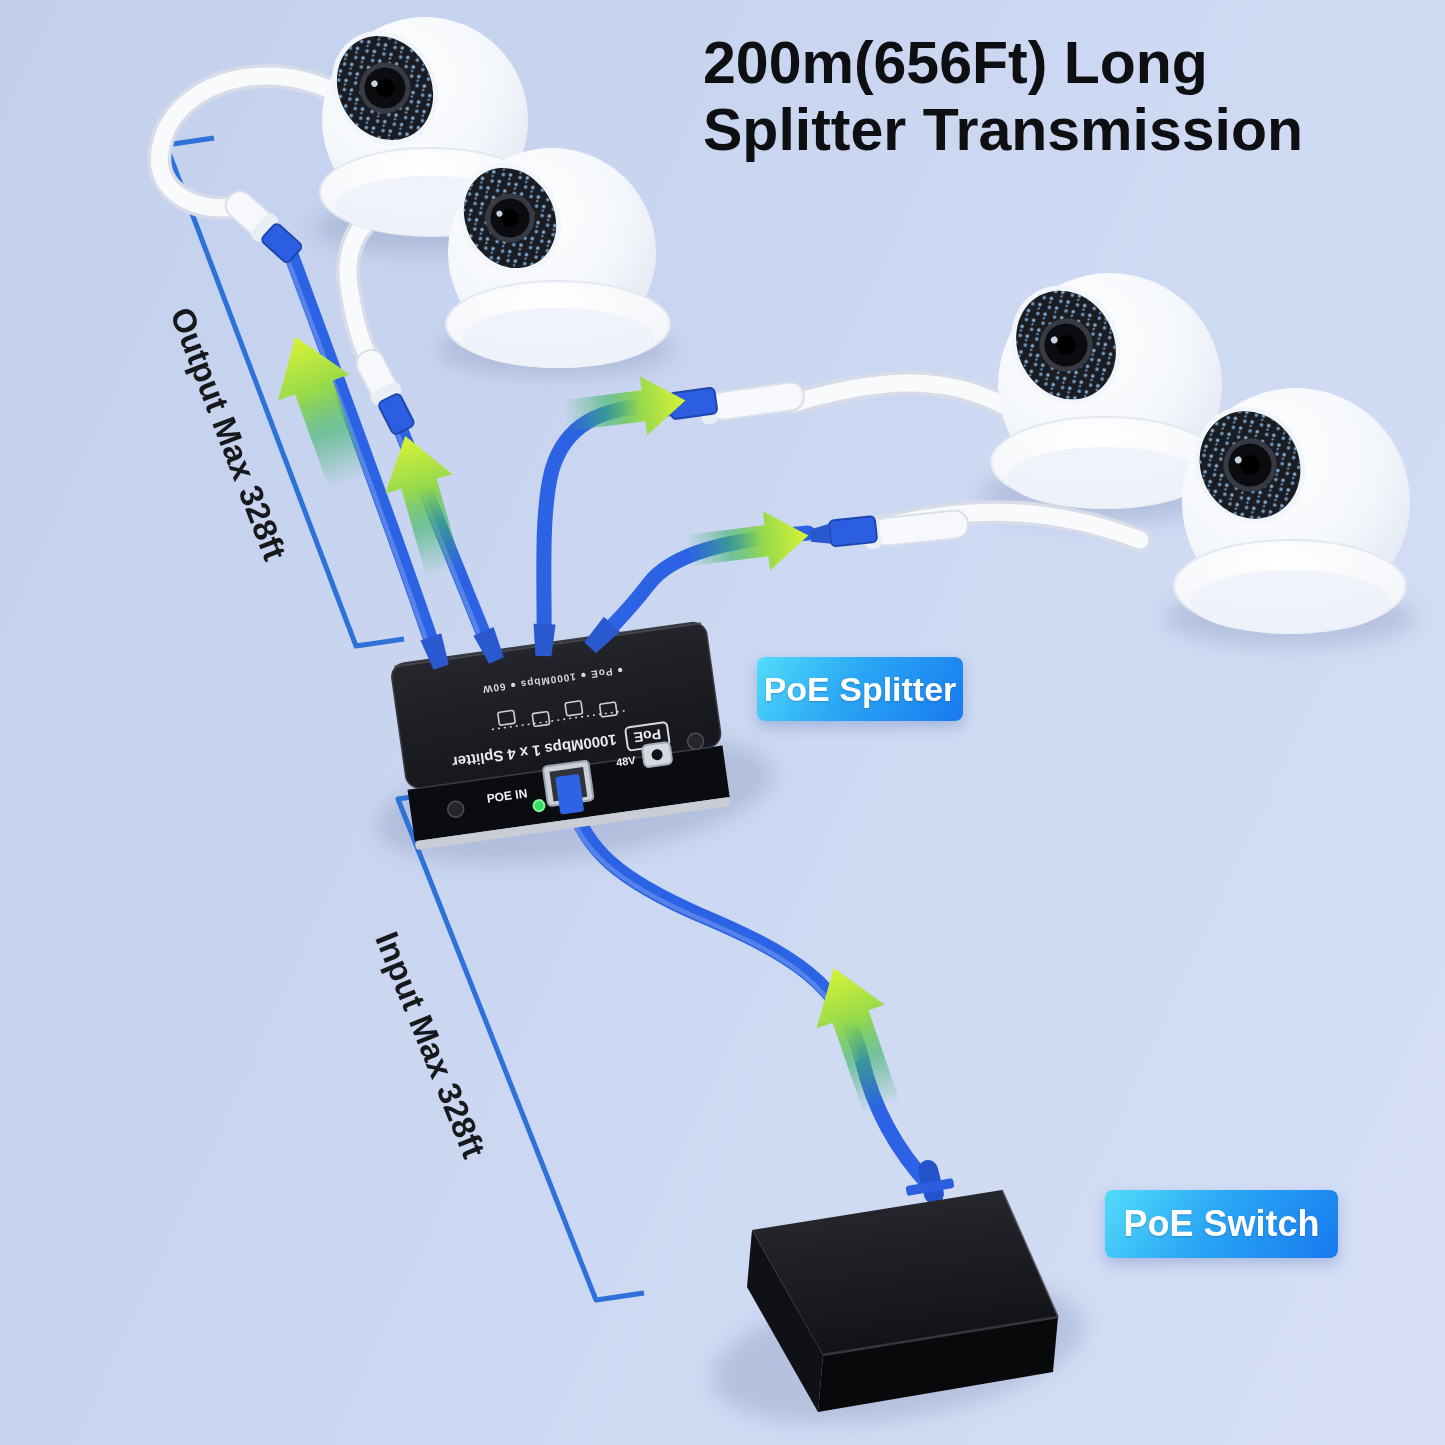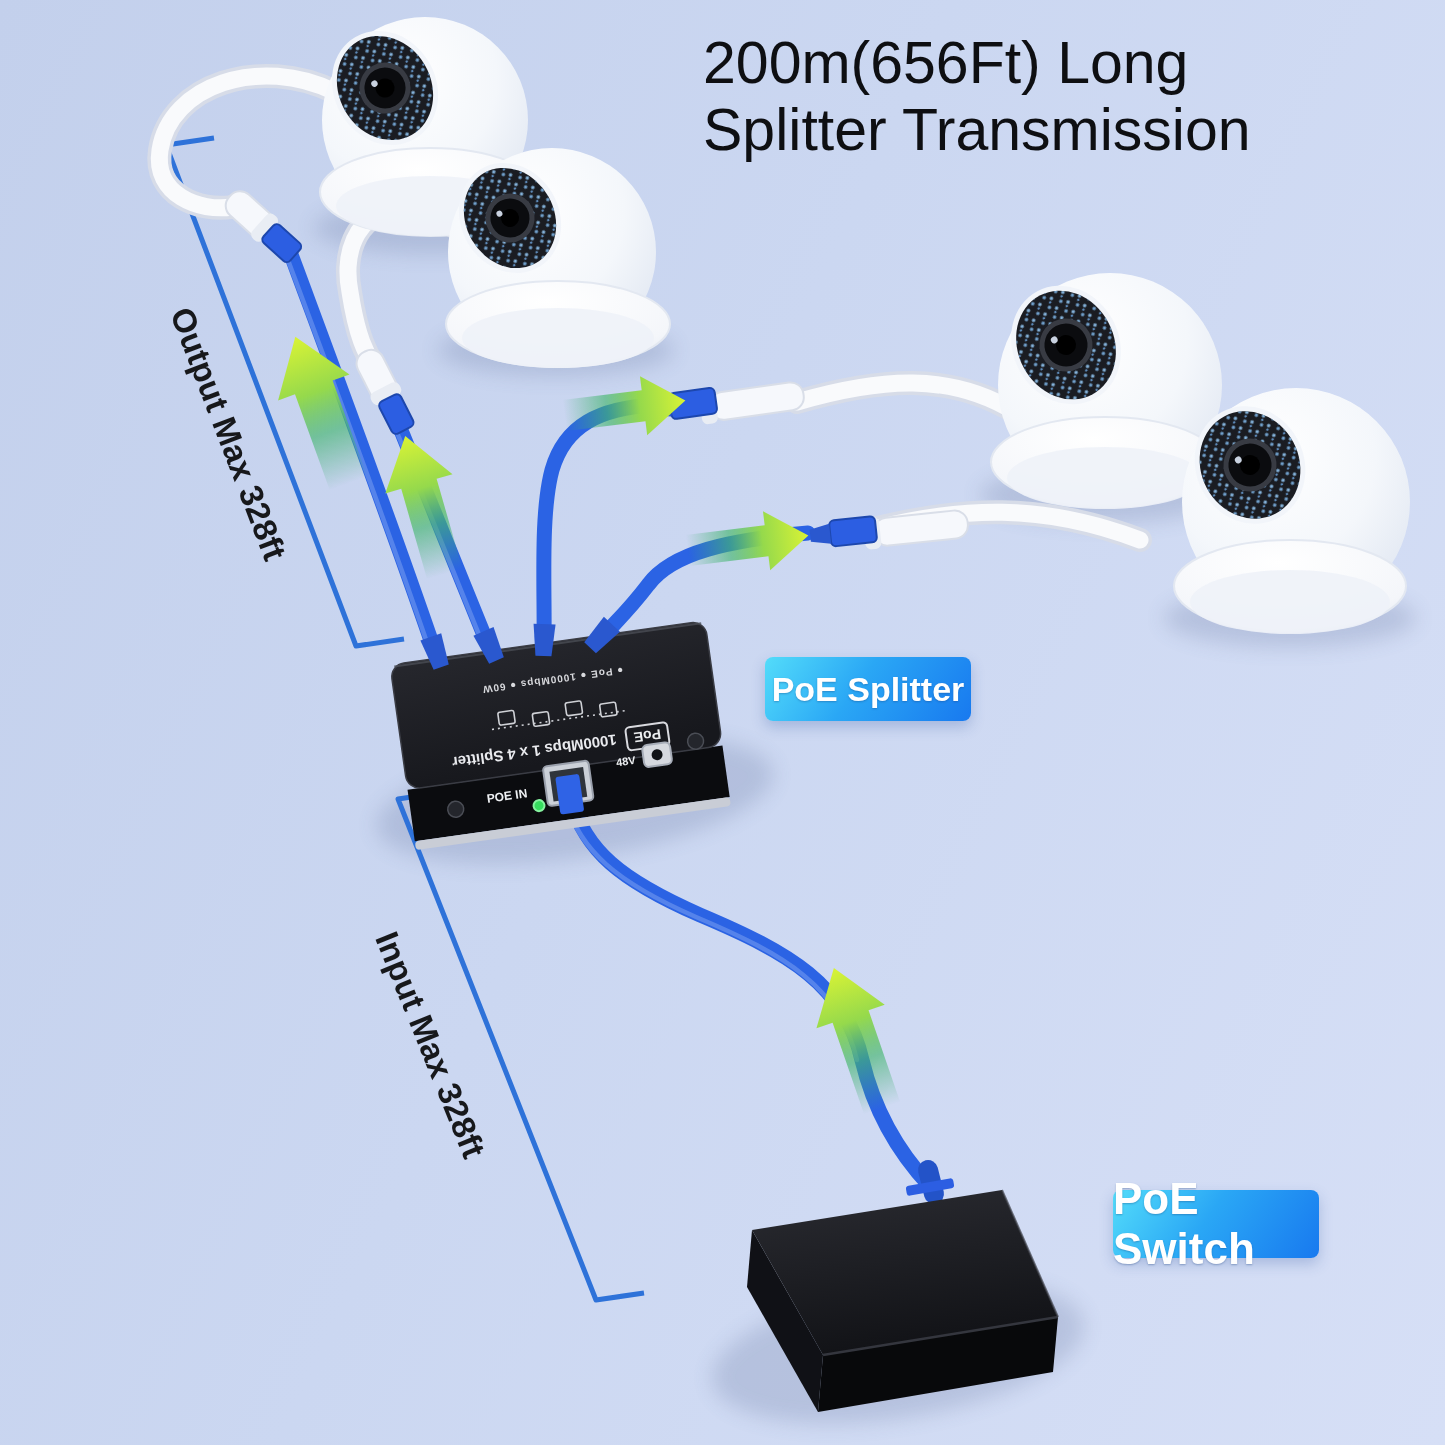--- a/index.html
+++ b/index.html
@@ -4,38 +4,37 @@
 <style>
   html,body{margin:0;padding:0;background:#aebcdc;}
   .scene{
     position:relative;width:1445px;height:1445px;overflow:hidden;
     background:linear-gradient(115deg,#c3d0ec 0%,#cbd7f1 45%,#d6dff6 100%);
     font-family:"Liberation Sans",sans-serif;
   }
   .scene svg{position:absolute;left:0;top:0;}
   .title{
     position:absolute;left:703px;top:30px;width:720px;
-    font-size:59px;font-weight:400;line-height:1.13;color:#0e0f12;letter-spacing:0;
+    font-size:59px;font-weight:700;line-height:1.13;color:#0e0f12;letter-spacing:0;
   }
   .measure-label{
     position:absolute;font-size:33px;font-weight:700;color:#17181b;
     white-space:nowrap;text-align:center;
   }
   .measure-output{left:48px;top:415px;width:360px;transform:rotate(69deg);}
   .measure-input{left:265px;top:1026px;width:330px;transform:rotate(68deg);}
   .badge{
     position:absolute;display:flex;align-items:center;justify-content:center;
     background:linear-gradient(125deg,#53dcfa 0%,#2aa7f5 45%,#1879ef 100%);
     border-radius:8px;color:#ffffff;font-weight:700;
     box-shadow:0 6px 14px rgba(40,80,160,.25);
     text-shadow:0 1px 2px rgba(20,60,120,.35);
-    margin-left:8px;
   }
   .badge-splitter{left:757px;top:657px;width:206px;height:64px;font-size:34px;}
-  .badge-switch{left:1105px;top:1190px;width:206px;height:68px;font-size:44px;}
+  .badge-switch{left:1105px;top:1190px;width:233px;height:68px;font-size:36px;}
   
   .cwU{stroke:#d7dce8;stroke-width:24px;fill:none;stroke-linecap:round;}
   .cw{stroke:#f9fafc;stroke-width:17px;fill:none;stroke-linecap:round;}
   .cb{stroke:#2b63e4;stroke-width:15px;fill:none;stroke-linecap:round;}
   .cbH{stroke:#7fa3f2;stroke-width:4.5px;fill:none;stroke-linecap:round;opacity:.5;}
   .brk{stroke:#2e72d9;stroke-width:5px;fill:none;stroke-linejoin:round;}
   .stext{font-family:"Liberation Sans",sans-serif;font-weight:700;}
 </style>
 </head>
 <body>

